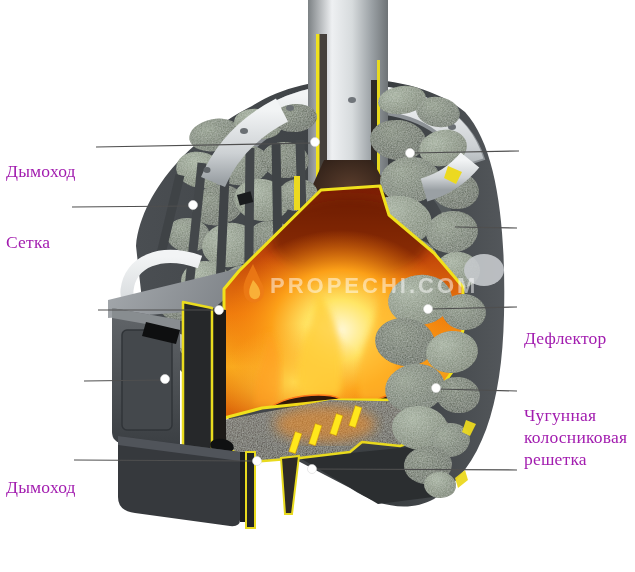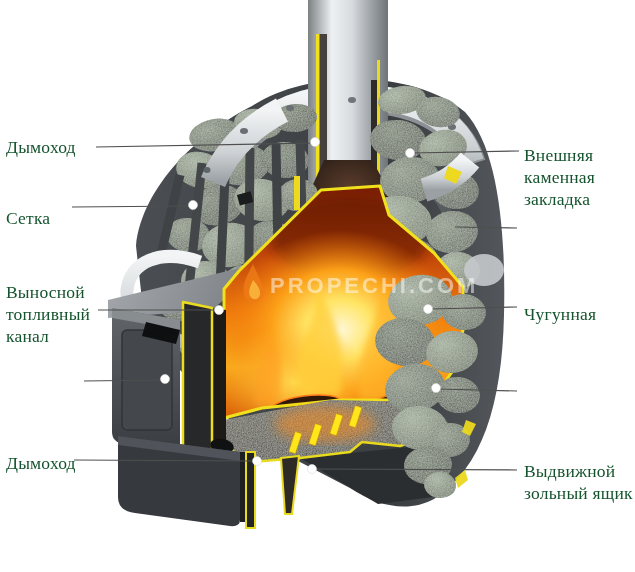--- a/index.html
+++ b/index.html
@@ -1,20 +1,20 @@
 <!DOCTYPE html>
 <html><head>
 <meta charset="utf-8">
 <style>
   html,body{margin:0;padding:0;background:#fff;}
   .canvas{position:relative;width:635px;height:572px;background:#ffffff;overflow:hidden;
           font-family:"Liberation Serif",serif;}
   .art{position:absolute;left:0;top:0;}
-  .lbl{position:absolute;font:400 17.5px/22px "Liberation Serif",serif;color:#14532d;
-       white-space:pre-line;letter-spacing:0.2px;}
+  .lbl{position:absolute;font:400 17.5px/22px "Liberation Serif",serif;color:#a21caf;
+       white-space:pre-line;letter-spacing:0.2px;margin-top:24px;}
 </style>
 </head>
 <body>
 
 <div class="canvas">
 
 <svg class="art" width="635" height="572" viewBox="0 0 635 572">
   <defs>
     <linearGradient id="gPipe" x1="0" y1="0" x2="1" y2="0">
       <stop offset="0" stop-color="#7c8184"></stop>
@@ -277,24 +277,19 @@
     <circle cx="257" cy="461" r="4.5"></circle>
     <circle cx="410" cy="153" r="4.5"></circle>
     <circle cx="428" cy="309" r="4.5"></circle>
     <circle cx="436" cy="388" r="4.5"></circle>
     <circle cx="312" cy="469" r="4.5"></circle>
   </g>
 </svg>
 
 <div class="lbl" style="left:6px;top:136px">Дымоход</div>
 <div class="lbl" style="left:6px;top:207px">Сетка</div>
-<div class="lbl" style="left:6px;top:281px">Выносной
-топливный
-канал</div>
 <div class="lbl" style="left:6px;top:452px">Дымоход</div>
-<div class="lbl" style="left:524px;top:144px">Внешняя
-каменная
-закладка</div>
-<div class="lbl" style="left:524px;top:303px">Чугунная</div>
-<div class="lbl" style="left:524px;top:460px">Выдвижной
-зольный ящик</div>
+<div class="lbl" style="left:524px;top:303px">Дефлектор</div>
+<div class="lbl" style="left:524px;top:380px">Чугунная
+колосниковая
+решетка</div>
 
 </div>
 
 </body></html>

